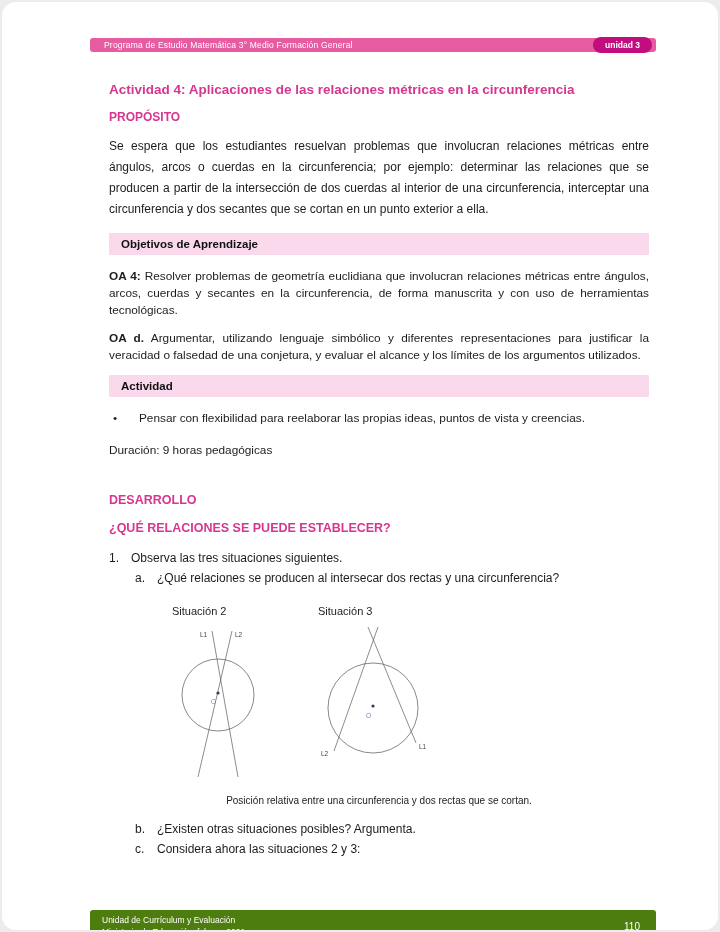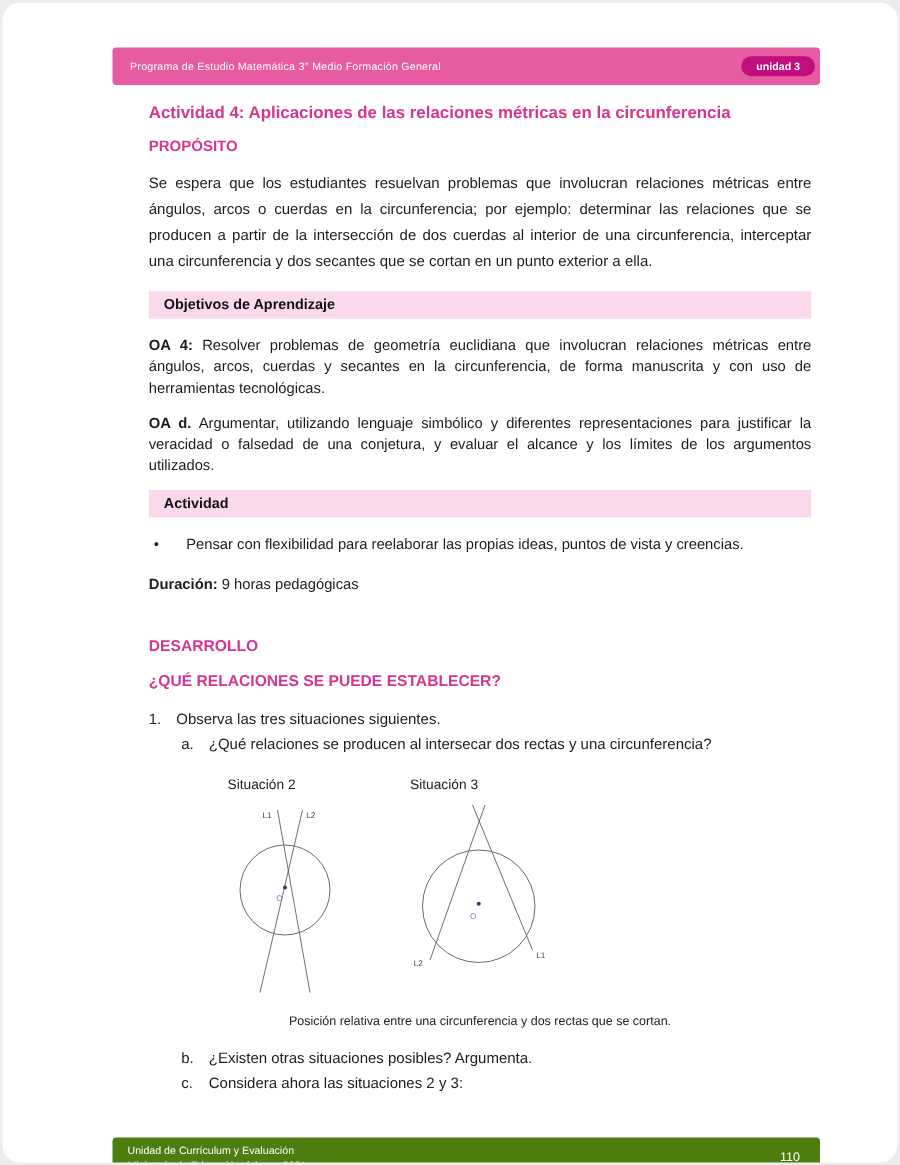--- a/index.html
+++ b/index.html
@@ -3,44 +3,44 @@
 <meta charset="utf-8">
 <style>
   html,body{margin:0;padding:0;background:#ececec;}
   .page{
     position:relative;width:716px;height:928px;margin:2px auto;
     background:#ffffff;border-radius:14px;overflow:hidden;
     font-family:"Liberation Sans", sans-serif;color:#1c1c1c;
   }
   
   .topbar{
-    position:absolute;left:88px;right:62px;top:36px;height:30px;
+    position:absolute;left:88px;right:62px;top:36px;height:14px;
     background:#e75ba1;border-radius:3px;
     display:flex;align-items:center;justify-content:space-between;
   }
   .topbar-title{color:#fff;font-size:8.5px;padding-left:14px;letter-spacing:.2px;}
   .unit-badge{
     background:#c10d7e;color:#fff;font-size:8.5px;font-weight:bold;
     padding:3px 12px;border-radius:9px;margin-right:4px;
   }
   
-  .content{position:absolute;left:117px;right:69px;top:80px;}
+  .content{position:absolute;left:107px;right:69px;top:80px;}
   h1.activity-title{font-size:13.5px;font-weight:bold;color:#d6368f;margin:0 0 13px 0;}
   h2.mh{font-size:12px;font-weight:bold;color:#d6368f;margin:0 0 12px 0;}
   p.lead{font-size:12px;line-height:21px;text-align:justify;margin:0 0 13px 0;}
   .band{
     background:#fad9ec;font-size:11.5px;font-weight:bold;color:#111;
     padding:5px 12px;margin:0 0 13px 0;border-radius:1px;
   }
   p.oa{font-size:11.8px;line-height:17px;text-align:justify;margin:0 0 11px 0;}
   p.oa b{font-weight:bold;}
   .bullet-row{display:flex;font-size:11.8px;line-height:17px;margin:4px 0 16px 0;}
   .bullet-marker{width:26px;padding-left:4px;}
   .duracion{font-size:11.8px;margin:0 0 36px 0;}
-  .duracion b{font-weight:bold;}
+  .duracion b{font-weight:normal;}
   h2.dev{font-size:12.5px;font-weight:bold;color:#d6368f;margin:0 0 14px 0;}
   .num-item{display:flex;font-size:12px;line-height:18px;margin:2px 0 2px 0;}
   .num-col{width:22px;flex:0 0 22px;}
   .sub-item{display:flex;font-size:12px;line-height:18px;margin:2px 0 2px 26px;}
   .letter-col{width:22px;flex:0 0 22px;}
   
   .figure-row{display:flex;gap:6px;margin:18px 0 0 61px;}
   .fig{width:140px;}
   .fig-title{font-size:11px;color:#222;margin:0 0 8px 2px;}
   .fig svg{display:block;}

